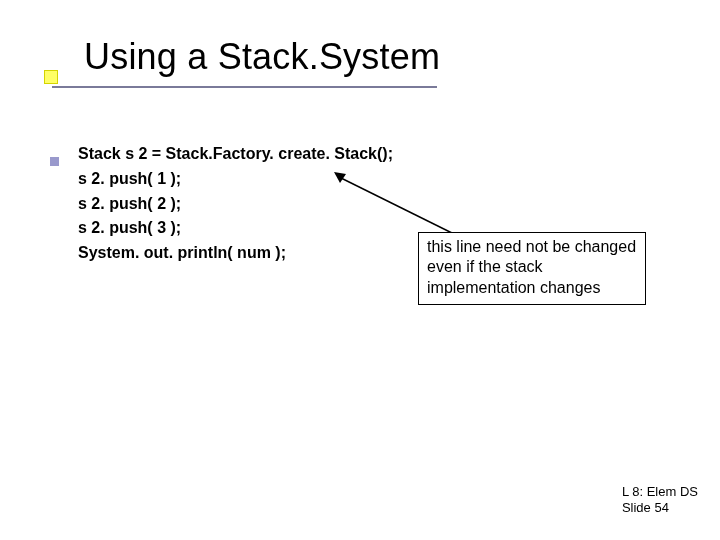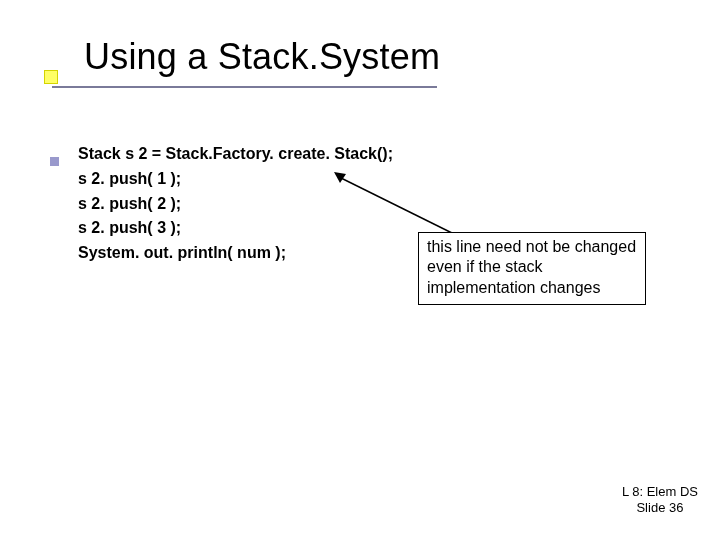--- a/index.html
+++ b/index.html
@@ -79,21 +79,21 @@
   }
   .arrow {
     position: absolute;
     left: 334px;
     top: 172px;
   }
   .footer {
     position: absolute;
     right: 22px;
     bottom: 24px;
-    text-align: center;
+    text-align: left;
     font-size: 13px;
     line-height: 1.25;
   }
 </style>
 </head>
 <body>
 <div class="slide">
 
   <div class="title-wrap">
     <div class="title-bullet"></div>
@@ -113,16 +113,16 @@
 
   <svg class="arrow" width="140" height="70">
     <line x1="5" y1="5" x2="120" y2="62" stroke="#000" stroke-width="1.4"></line>
     <polygon points="0,0 12,2 6,11" fill="#000"></polygon>
   </svg>
 
   <div class="callout">this line need not be changed even if the stack implementation changes</div>
 
   <div class="footer">
     <div>L 8: Elem DS</div>
-    <div>Slide 36</div>
+    <div>Slide 54</div>
   </div>
 
 </div>
 
 </body></html>

